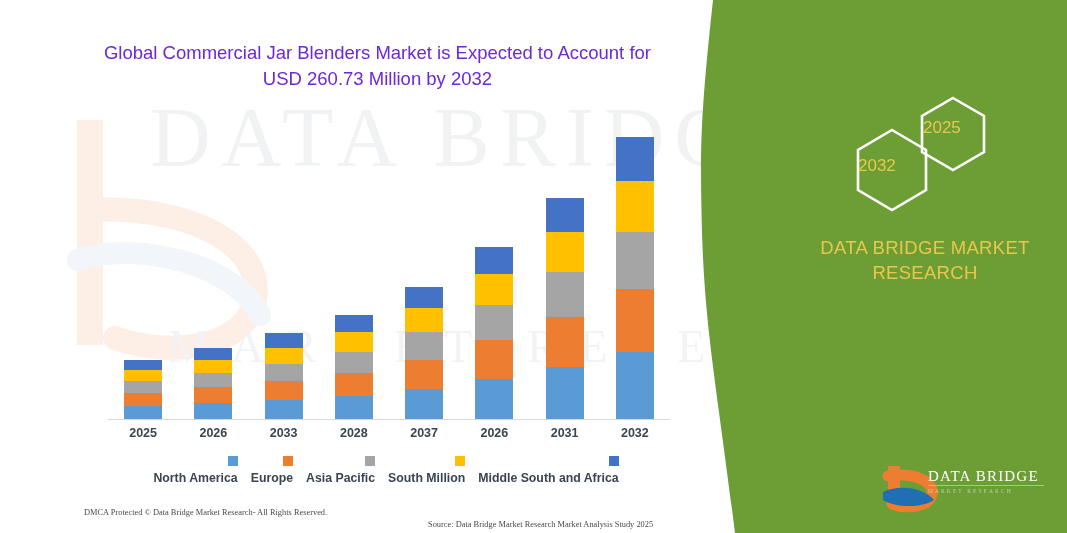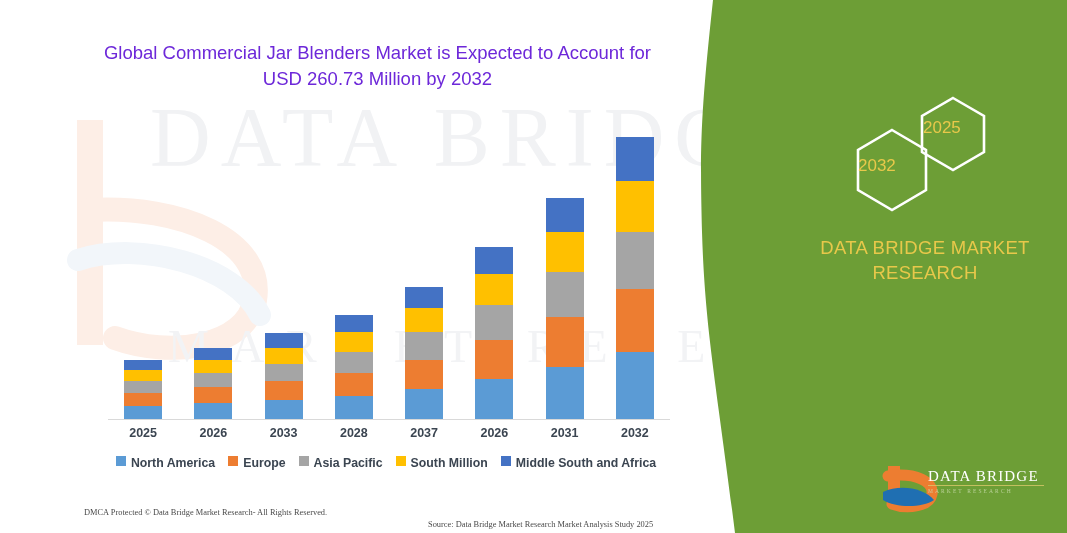--- a/index.html
+++ b/index.html
@@ -163,21 +163,21 @@
 
   .legend {
     position: absolute;
     left: 100px; top: 456px;
     width: 572px;
     display: flex;
     justify-content: center;
     align-items: center;
     gap: 13px;
   }
-  .leg-item { display: flex; align-items: flex-start; gap: 5px; }
+  .leg-item { display: flex; align-items: flex-end; gap: 5px; flex-direction: column; }
   .leg-swatch { width: 10px; height: 10px; display: inline-block; }
   .leg-label {
     font-size: 12.3px;
     font-weight: bold;
     color: #3b4551;
     font-family: "Liberation Sans", sans-serif;
     white-space: nowrap;
   }
 
   .footer-left {

